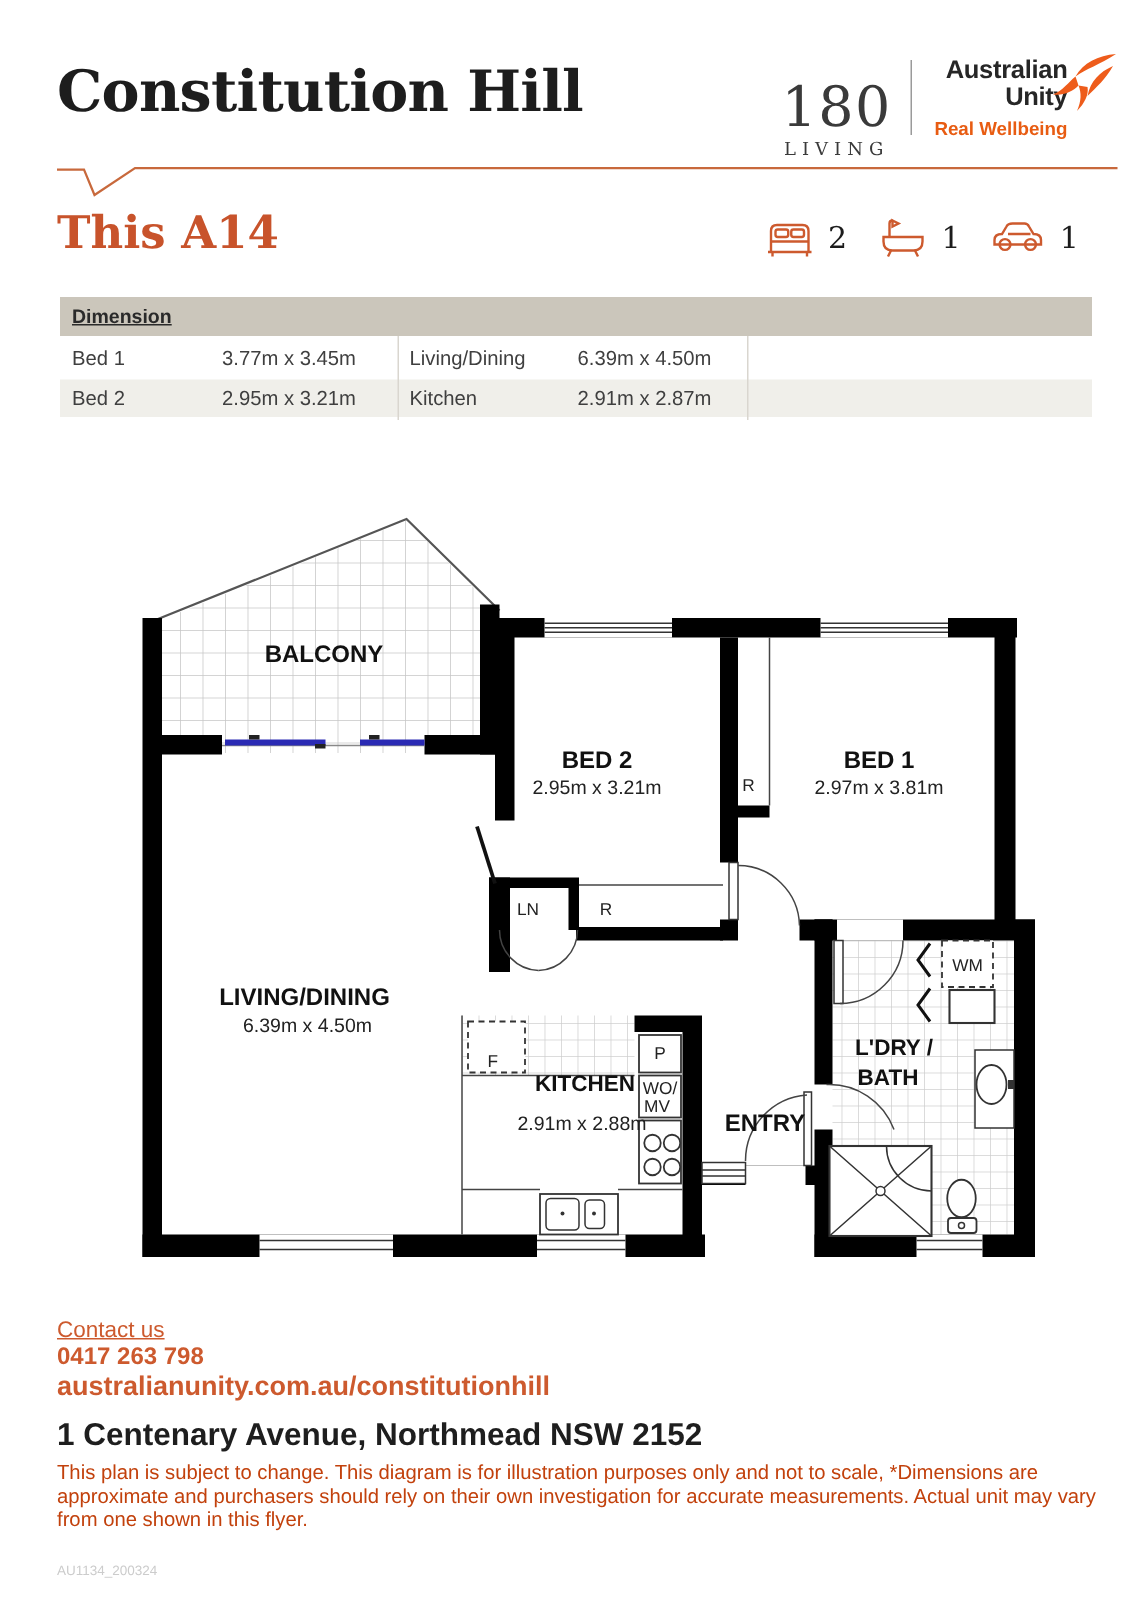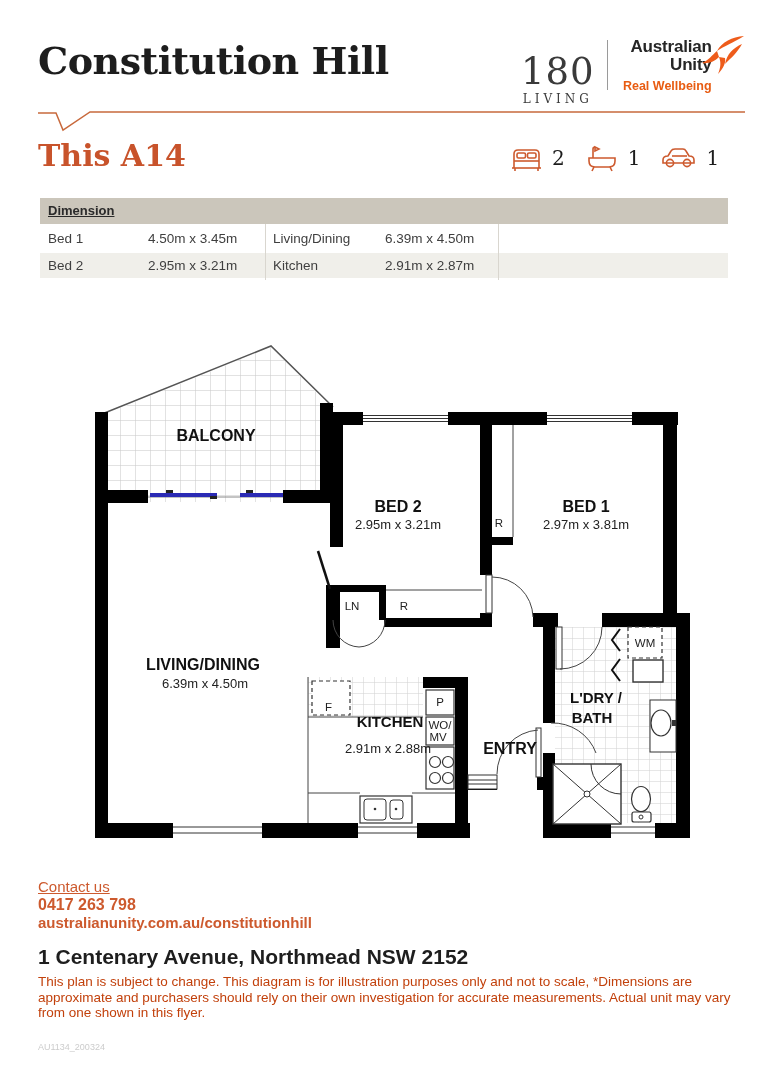--- a/index.html
+++ b/index.html
@@ -40,21 +40,21 @@
   
   .fp{position:absolute;left:0;top:330px;}
   .fp-room{font:700 16px "Liberation Sans",sans-serif;fill:#111;}
   .fp-room15{font:700 15px "Liberation Sans",sans-serif;fill:#111;}
   .fp-dim{font:13px "Liberation Sans",sans-serif;fill:#222;}
   .fp-small{font:11.5px "Liberation Sans",sans-serif;fill:#222;}
 
   
   .contact-h{position:absolute;left:38px;top:878px;font-size:15px;}
   .contact-phone{position:absolute;left:38px;top:896px;font-size:16px;font-weight:700;}
-  .contact-web{position:absolute;left:38px;top:914px;font-size:15px;font-weight:700;text-decoration:none;}
+  .contact-web{position:absolute;left:38px;top:914px;font-size:18px;font-weight:700;text-decoration:none;}
   .address{position:absolute;left:38px;top:945px;font-size:21px;font-weight:700;color:#1e1e1e;}
   .disclaimer{position:absolute;left:38px;top:974px;width:702px;font-size:13.5px;line-height:15.5px;color:#c2410c;}
   .copyright{position:absolute;left:38px;top:1026px;font-size:13px;color:#5e5e5e;}
   .code{position:absolute;left:38px;top:1042px;font-size:9px;color:#cccccc;}
 </style>
 </head>
 <body>
 
 <div class="page">
 
@@ -114,21 +114,21 @@
         <circle cx="27" cy="18" r="3.6"></circle>
       </g>
     </svg>
     <span class="stat-num">1</span>
   </div>
 
   <div class="dim-table">
     <div class="dim-head">Dimension</div>
     <div class="dim-row" style="background:#ffffff;">
       <div>Bed 1</div>
-      <div>4.50m x 3.45m</div>
+      <div>3.77m x 3.45m</div>
       <div>Living/Dining</div>
       <div>6.39m x 4.50m</div>
       <div></div>
     </div>
     <div class="dim-row" style="background:#f0efea;">
       <div>Bed 2</div>
       <div>2.95m x 3.21m</div>
       <div>Kitchen</div>
       <div>2.91m x 2.87m</div>
       <div></div>

